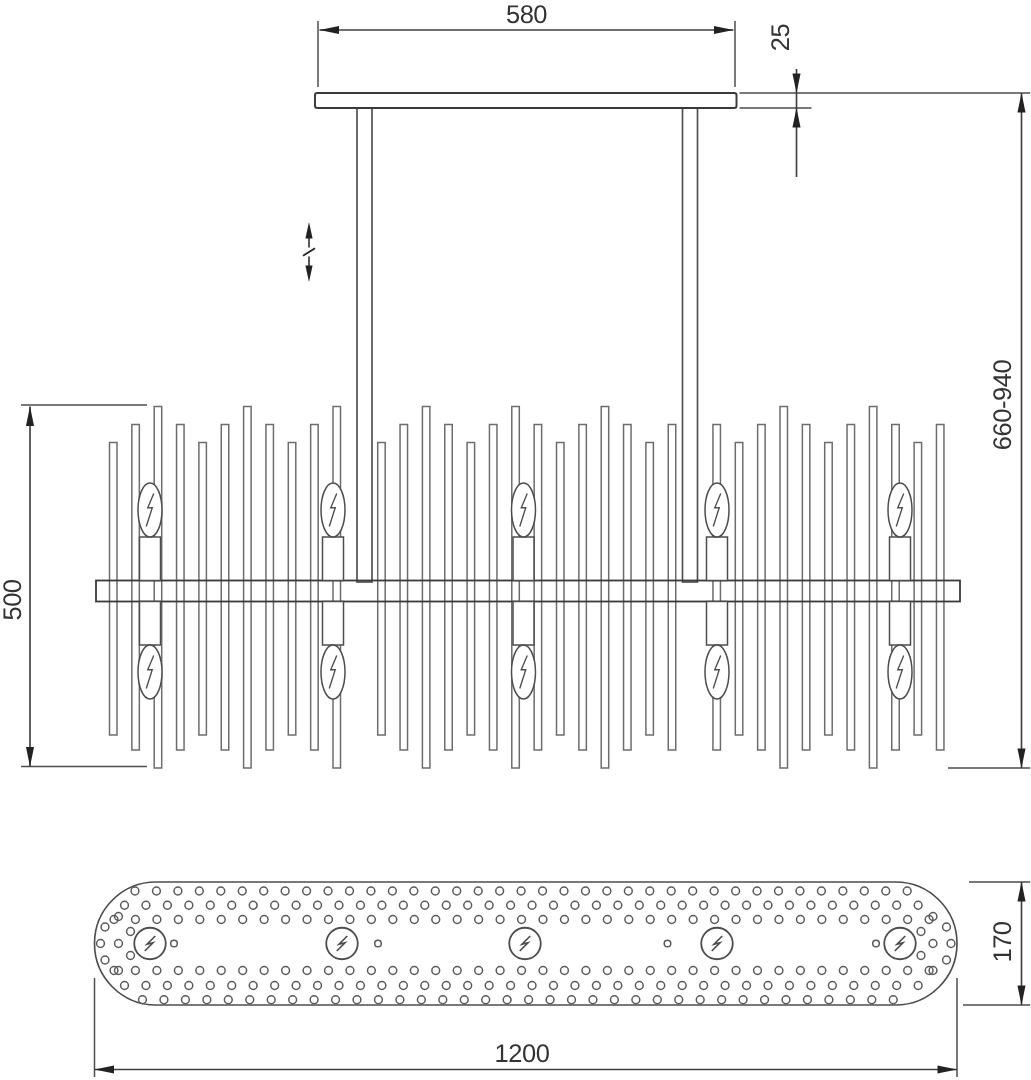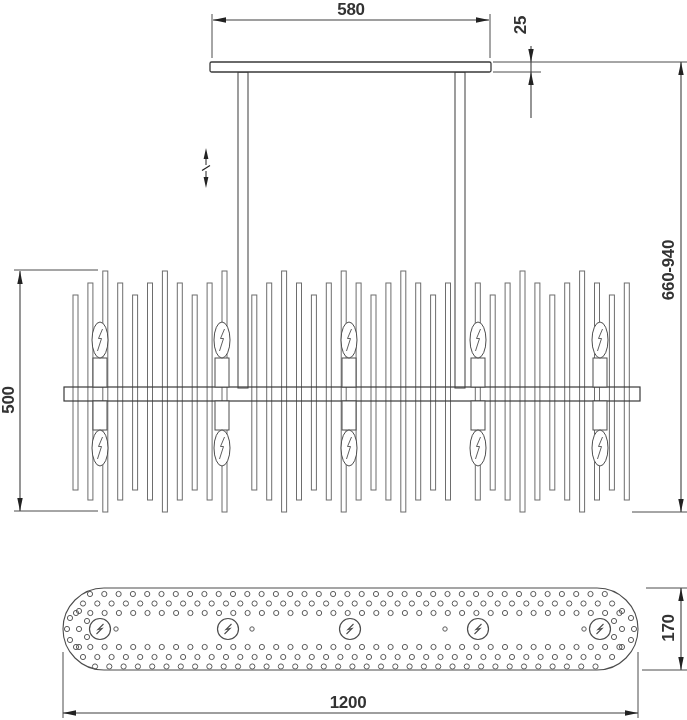--- a/index.html
+++ b/index.html
@@ -1,17 +1,17 @@
 <!DOCTYPE html>
 <html><head>
 <meta charset="utf-8">
 <style>
   html,body{margin:0;padding:0;background:#ffffff;}
   .stage{position:relative;width:687px;height:720px;background:#fff;overflow:hidden;
-         font-family:"Liberation Sans", sans-serif;font-weight:bold;}
+         font-family:"Liberation Sans", sans-serif;}
   svg{display:block}
   text{font-family:"Liberation Sans", sans-serif;font-size:17px;fill:#333;letter-spacing:-0.3px;}
 </style>
 </head>
 <body>
 
 <div class="stage">
 <svg width="687" height="720" viewBox="0 0 687 720">
 
   <g id="g-front">

